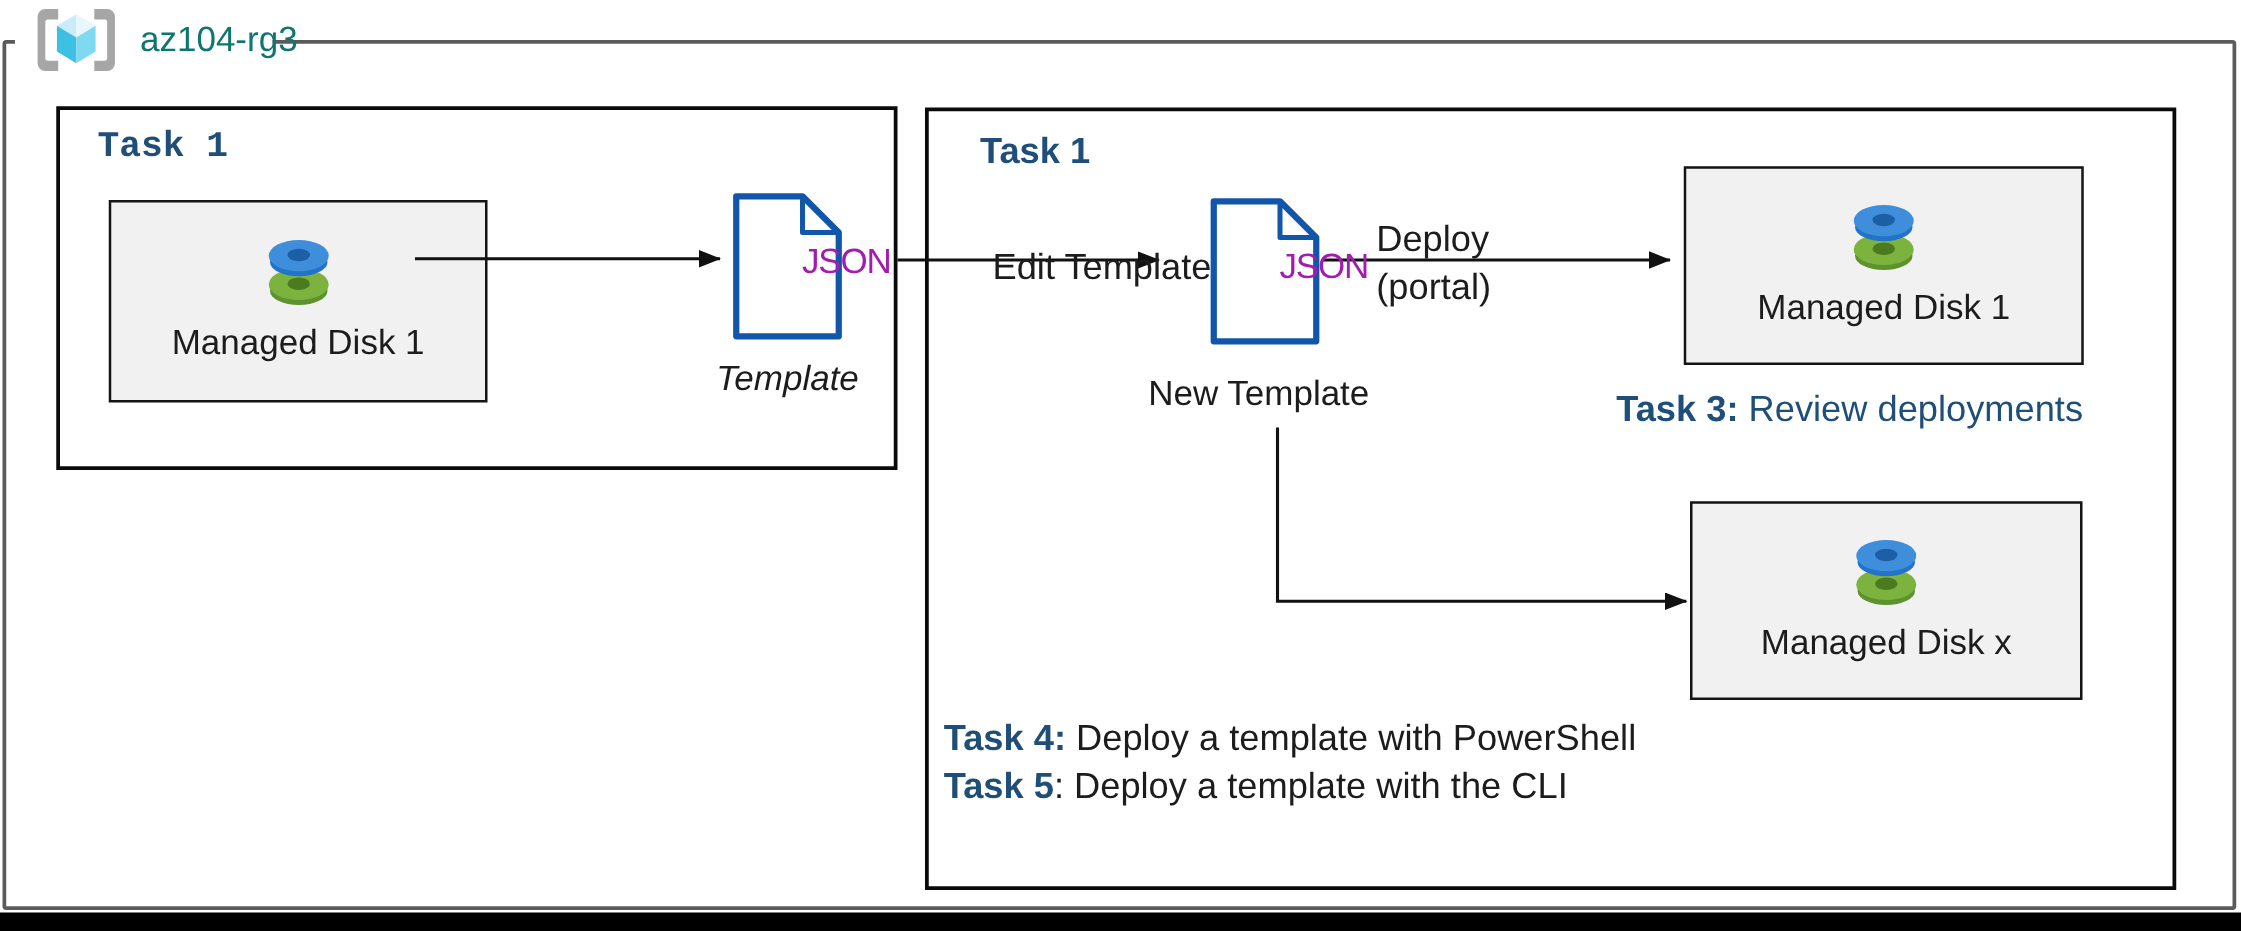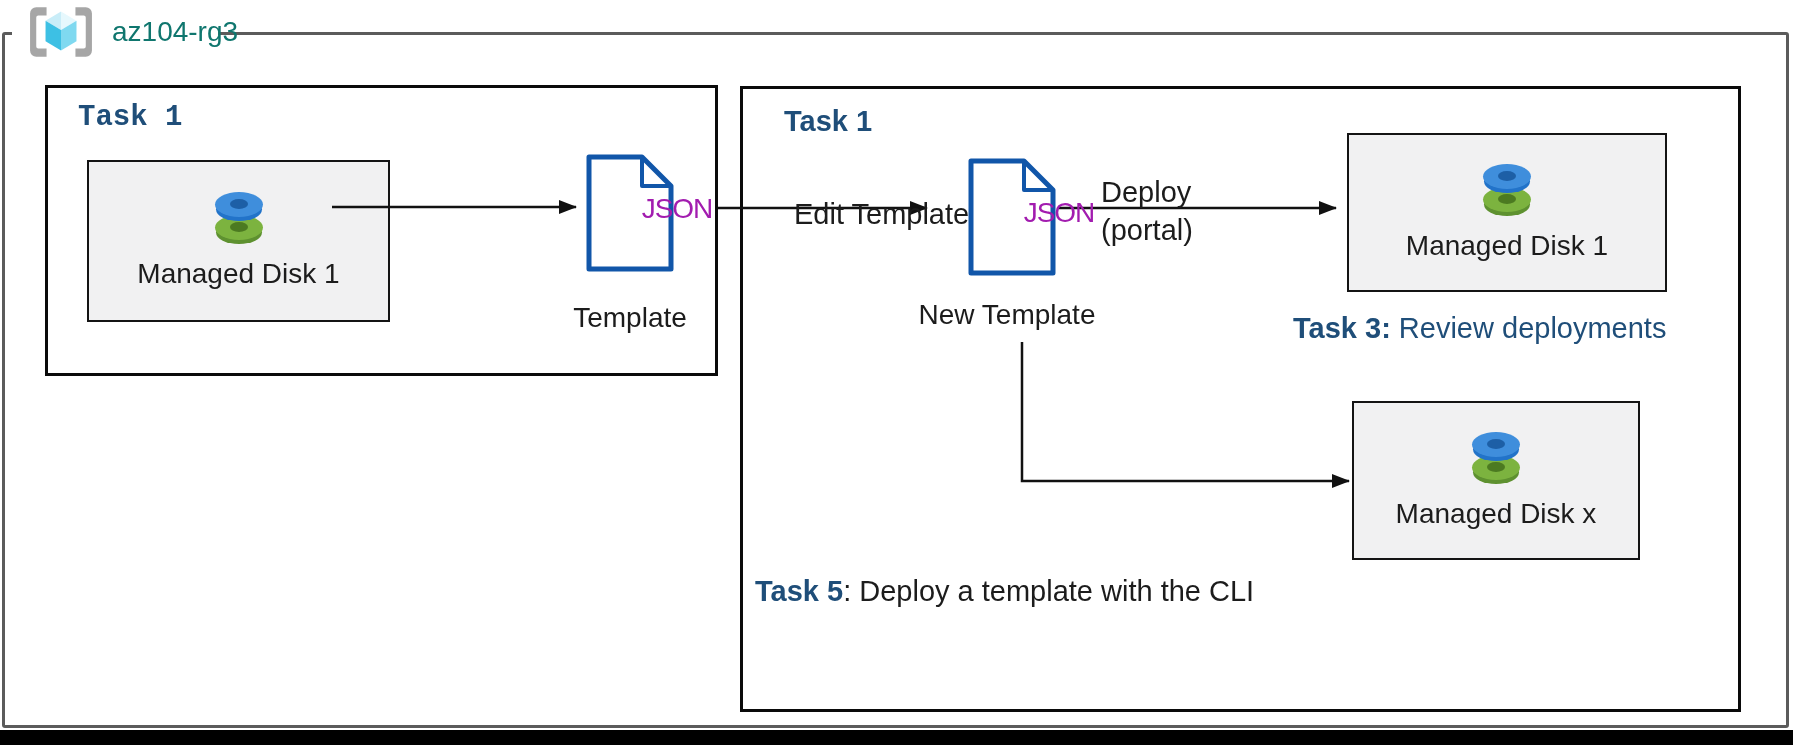--- a/index.html
+++ b/index.html
@@ -105,21 +105,21 @@
     <path d="M1022 342 V481 H1349" stroke="#111" stroke-width="2.5" fill="none" marker-end="url(#arw)"></path>
   </svg>
 
   <div class="json-file" style="left:585px; top:153px;">
     <svg viewBox="0 0 90 120">
       <path d="M4 4 H57 L86 33 V116 H4 Z" fill="#ffffff" stroke="#1156A9" stroke-width="5" stroke-linejoin="round"></path>
       <path d="M57 4 V33 H86" fill="none" stroke="#1156A9" stroke-width="4" stroke-linejoin="round"></path>
     </svg>
     <span class="json-badge">JSON</span>
   </div>
-  <div class="caption" style="left:530px; top:302px; width:200px;">Template</div>
+  <div class="caption" style="left:530px; top:287px; width:200px;font-style:italic;">Template</div>
 
   <div class="plain-label" style="left:794px; top:166px;margin-top:32px;">Edit Template</div>
 
   <div class="json-file" style="left:967px; top:157px;">
     <svg viewBox="0 0 90 120">
       <path d="M4 4 H57 L86 33 V116 H4 Z" fill="#ffffff" stroke="#1156A9" stroke-width="5" stroke-linejoin="round"></path>
       <path d="M57 4 V33 H86" fill="none" stroke="#1156A9" stroke-width="4" stroke-linejoin="round"></path>
     </svg>
     <span class="json-badge">JSON</span>
   </div>
@@ -133,27 +133,28 @@
       <div class="disk disk-blue"></div>
       <div class="disk disk-green"></div>
     </div>
     <div class="resource-label">Managed Disk 1</div>
   </div>
 
   <div class="blue-note" style="left:1260px; top:312px;">
     <span class="bold-prefix">Task 3:</span><span> Review deployments</span>
   </div>
 
-  <div class="resource-box" style="left:1352px; top:401px; width:288px; height:159px;">
+  <div class="resource-box" style="left:1352px; top:401px; width:314px; height:159px;">
     <div class="disk-icon">
       <div class="disk disk-blue"></div>
       <div class="disk disk-green"></div>
     </div>
     <div class="resource-label">Managed Disk x</div>
   </div>
 
   <div class="task-lines" style="left:755px; top:572px;">
+    <div><span class="bold-prefix">Task 4:</span><span> Deploy a template with PowerShell</span></div>
     <div><span class="bold-prefix">Task 5</span><span>: Deploy a template with the CLI</span></div>
   </div>
 
   <div class="black-bar"></div>
 
 </div>
 
 </body></html>

